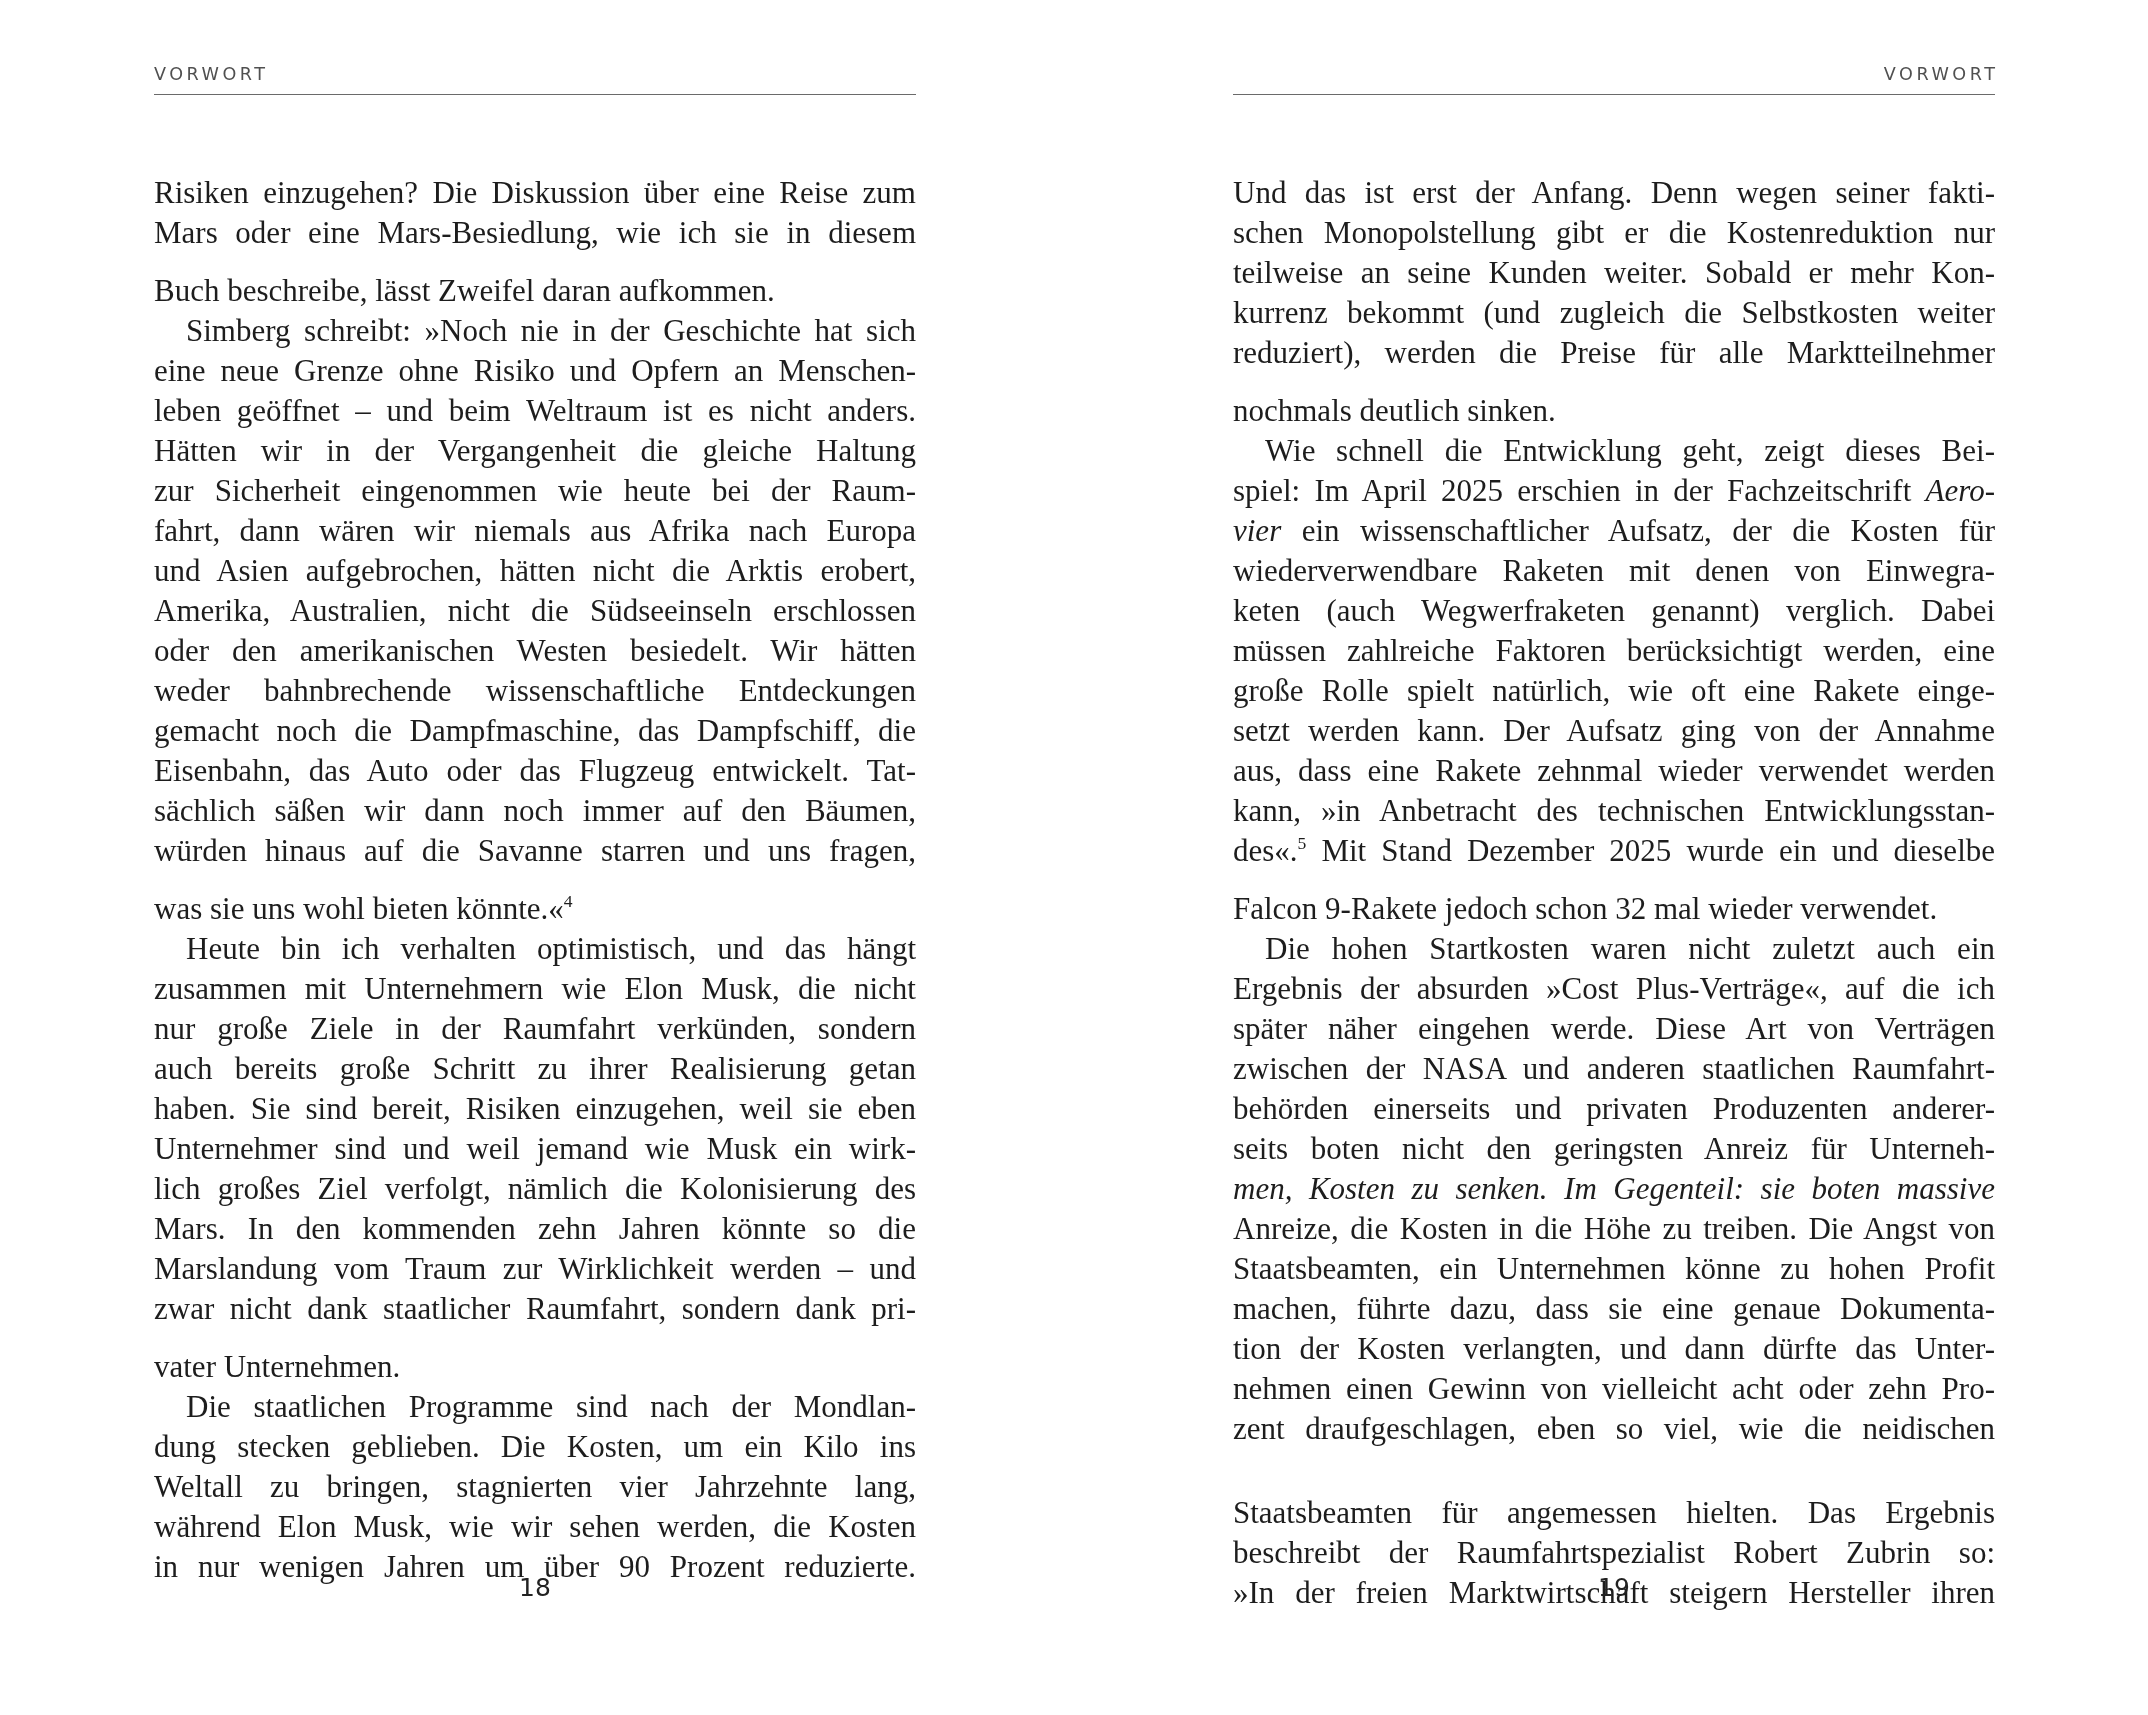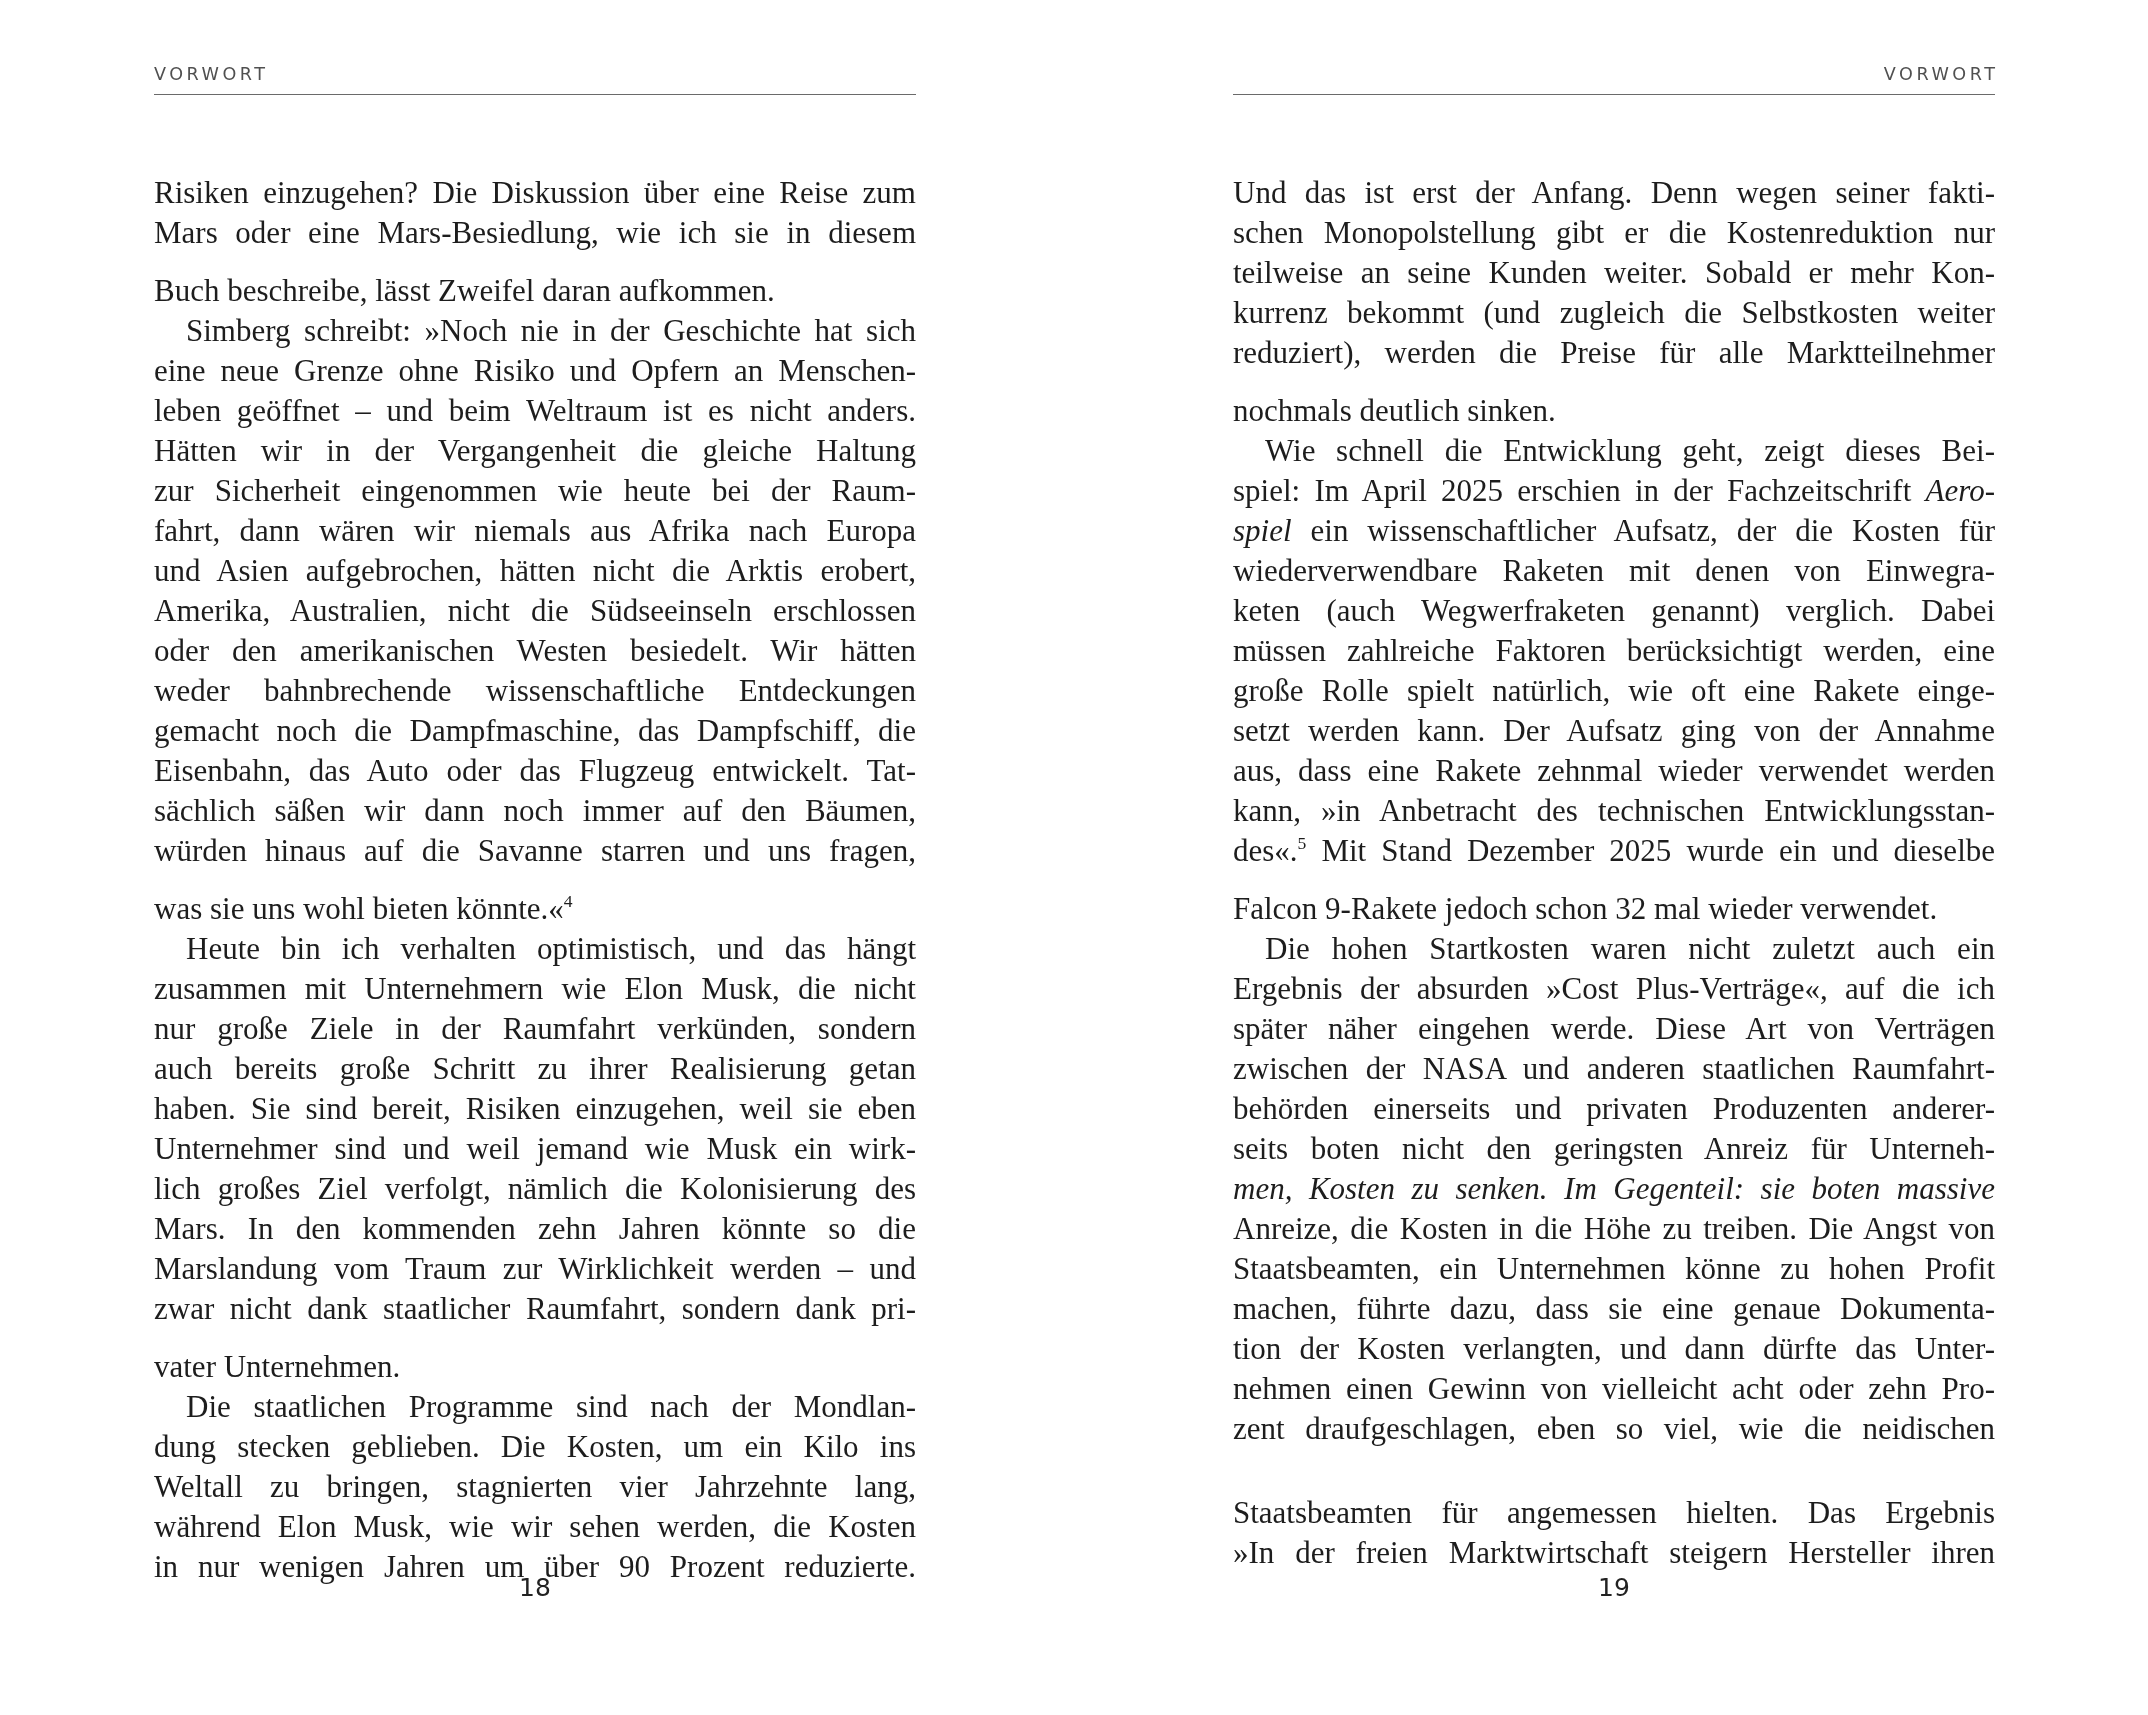--- a/index.html
+++ b/index.html
@@ -142,21 +142,21 @@
   <div class="head-rule"></div>
   <div class="body-text">
       <div class="line" style="white-space: normal; word-spacing: 0px;"><span>Und das ist erst der Anfang. Denn wegen seiner fakti-</span></div>
       <div class="line" style="white-space: normal; word-spacing: 0px;"><span>schen Monopolstellung gibt er die Kostenreduktion nur</span></div>
       <div class="line" style="white-space: normal; word-spacing: 0px;"><span>teilweise an seine Kunden weiter. Sobald er mehr Kon-</span></div>
       <div class="line" style="white-space: normal; word-spacing: 0px;"><span>kurrenz bekommt (und zugleich die Selbstkosten weiter</span></div>
       <div class="line" style="white-space: normal; word-spacing: 0px;"><span>reduziert), werden die Preise für alle Marktteilnehmer</span></div>
       <div class="line last" style="white-space: normal; word-spacing: 0px;"><span>nochmals deutlich sinken.</span></div>
       <div class="line indent" style="white-space: normal; word-spacing: 0px;"><span>Wie schnell die Entwicklung geht, zeigt dieses Bei-</span></div>
       <div class="line" style="white-space: normal; word-spacing: 0px;"><span>spiel: Im April 2025 erschien in der Fachzeitschrift </span><i>Aero-</i></div>
-      <div class="line" style="white-space: normal; word-spacing: 0px;"><i>spiel</i><span> ein wissenschaftlicher Aufsatz, der die Kosten für</span></div>
+      <div class="line" style="white-space: normal; word-spacing: 0px;"><i>vier</i><span> ein wissenschaftlicher Aufsatz, der die Kosten für</span></div>
       <div class="line" style="white-space: normal; word-spacing: 0px;"><span>wiederverwendbare Raketen mit denen von Einwegra-</span></div>
       <div class="line" style="white-space: normal; word-spacing: 0px;"><span>keten (auch Wegwerfraketen genannt) verglich. Dabei</span></div>
       <div class="line" style="white-space: normal; word-spacing: 0px;"><span>müssen zahlreiche Faktoren berücksichtigt werden, eine</span></div>
       <div class="line" style="white-space: normal; word-spacing: 0px;"><span>große Rolle spielt natürlich, wie oft eine Rakete einge-</span></div>
       <div class="line" style="white-space: normal; word-spacing: 0px;"><span>setzt werden kann. Der Aufsatz ging von der Annahme</span></div>
       <div class="line" style="white-space: normal; word-spacing: 0px;"><span>aus, dass eine Rakete zehnmal wieder verwendet werden</span></div>
       <div class="line" style="white-space: normal; word-spacing: 0px;"><span>kann, »in Anbetracht des technischen Entwicklungsstan-</span></div>
       <div class="line" style="white-space: normal; word-spacing: 0px;"><span>des«.</span><sup>5</sup><span> Mit Stand Dezember 2025 wurde ein und dieselbe</span></div>
       <div class="line last" style="white-space: normal; word-spacing: 0px;"><span>Falcon 9-Rakete jedoch schon 32 mal wieder verwendet.</span></div>
       <div class="line indent" style="white-space: normal; word-spacing: 0px;"><span>Die hohen Startkosten waren nicht zuletzt auch ein</span></div>
@@ -166,17 +166,18 @@
       <div class="line" style="white-space: normal; word-spacing: 0px;"><span>behörden einerseits und privaten Produzenten anderer-</span></div>
       <div class="line" style="white-space: normal; word-spacing: 0px;"><span>seits boten nicht den geringsten Anreiz für Unterneh-</span></div>
       <div class="line" style="white-space: normal; word-spacing: 0px; font-style: italic;"><span>men, Kosten zu senken. Im Gegenteil: sie boten massive</span></div>
       <div class="line" style="white-space: normal; word-spacing: 0px;"><span>Anreize, die Kosten in die Höhe zu treiben. Die Angst von</span></div>
       <div class="line" style="white-space: normal; word-spacing: 0px;"><span>Staatsbeamten, ein Unternehmen könne zu hohen Profit</span></div>
       <div class="line" style="white-space: normal; word-spacing: 0px;"><span>machen, führte dazu, dass sie eine genaue Dokumenta-</span></div>
       <div class="line" style="white-space: normal; word-spacing: 0px;"><span>tion der Kosten verlangten, und dann dürfte das Unter-</span></div>
       <div class="line" style="white-space: normal; word-spacing: 0px;"><span>nehmen einen Gewinn von vielleicht acht oder zehn Pro-</span></div>
       <div class="line" style="white-space: normal; word-spacing: 0px;"><span>zent draufgeschlagen, eben so viel, wie die neidischen</span></div>
       <div class="line" style="white-space: normal; word-spacing: 0px; margin-top: 44px;"><span>Staatsbeamten für angemessen hielten. Das Ergebnis</span></div>
+      <div class="line" style="white-space: normal; word-spacing: 0px;"><span>beschreibt der Raumfahrtspezialist Robert Zubrin so:</span></div>
       <div class="line" style="white-space: normal; word-spacing: 0px;"><span>»In der freien Marktwirtschaft steigern Hersteller ihren</span></div>
     </div>
   <div class="folio">19</div>
 </div>
 
 
 </body></html>

